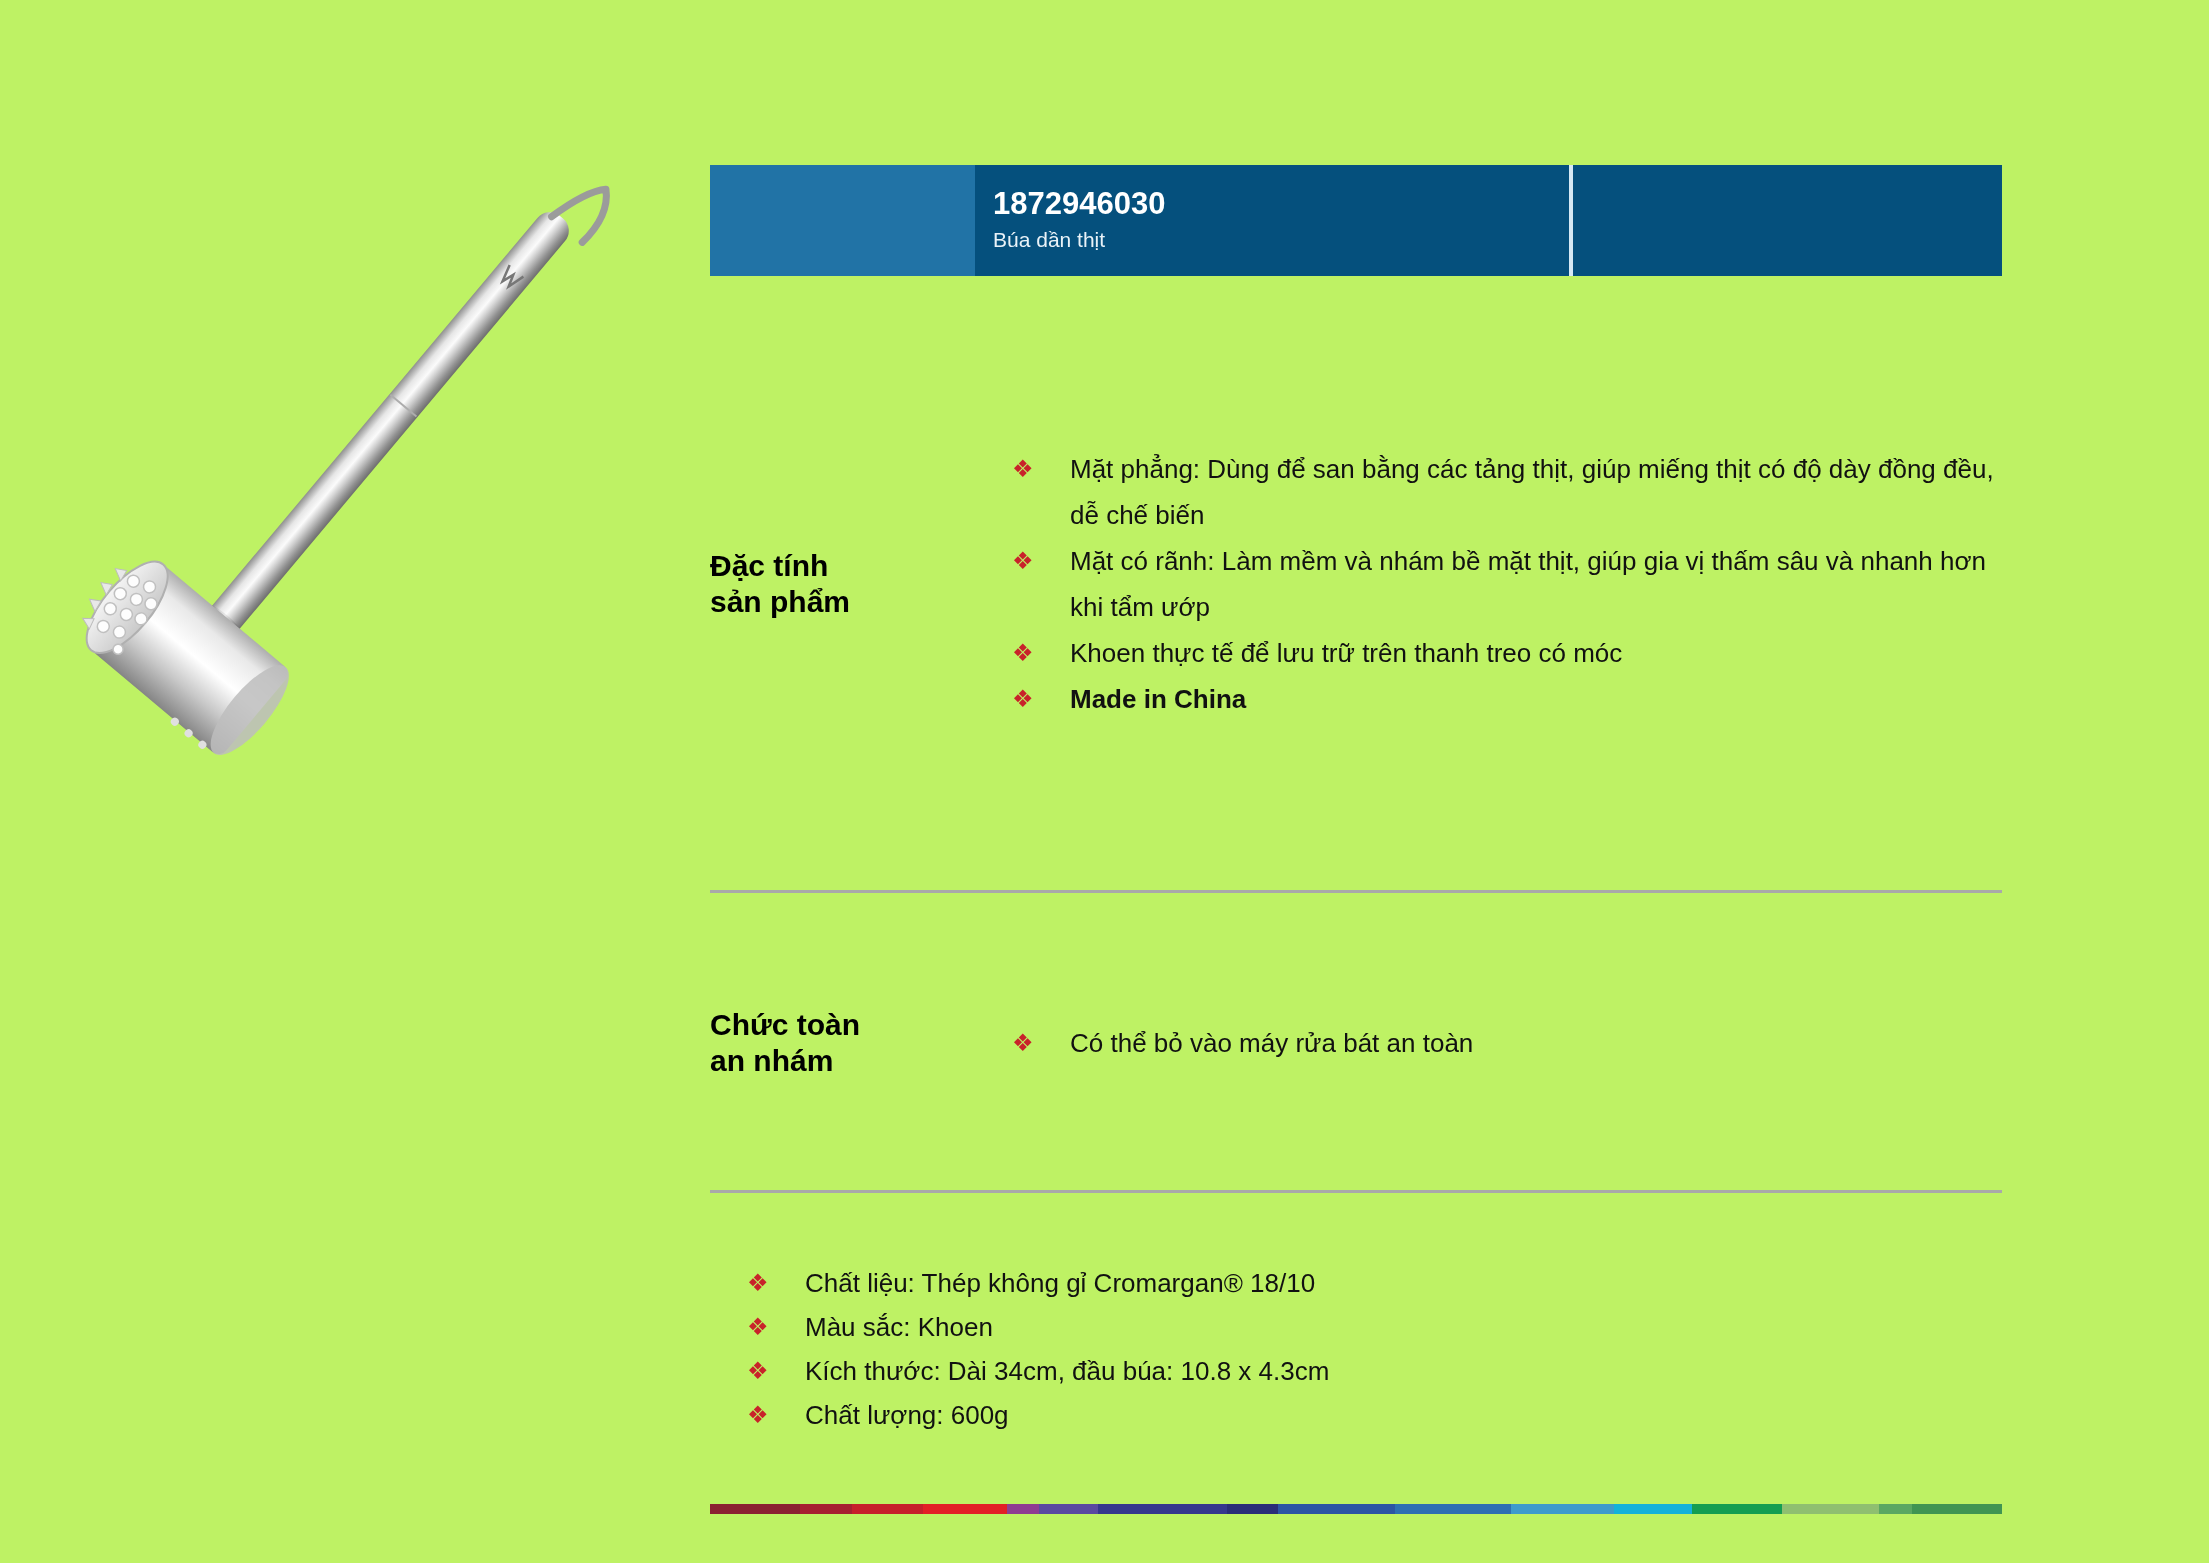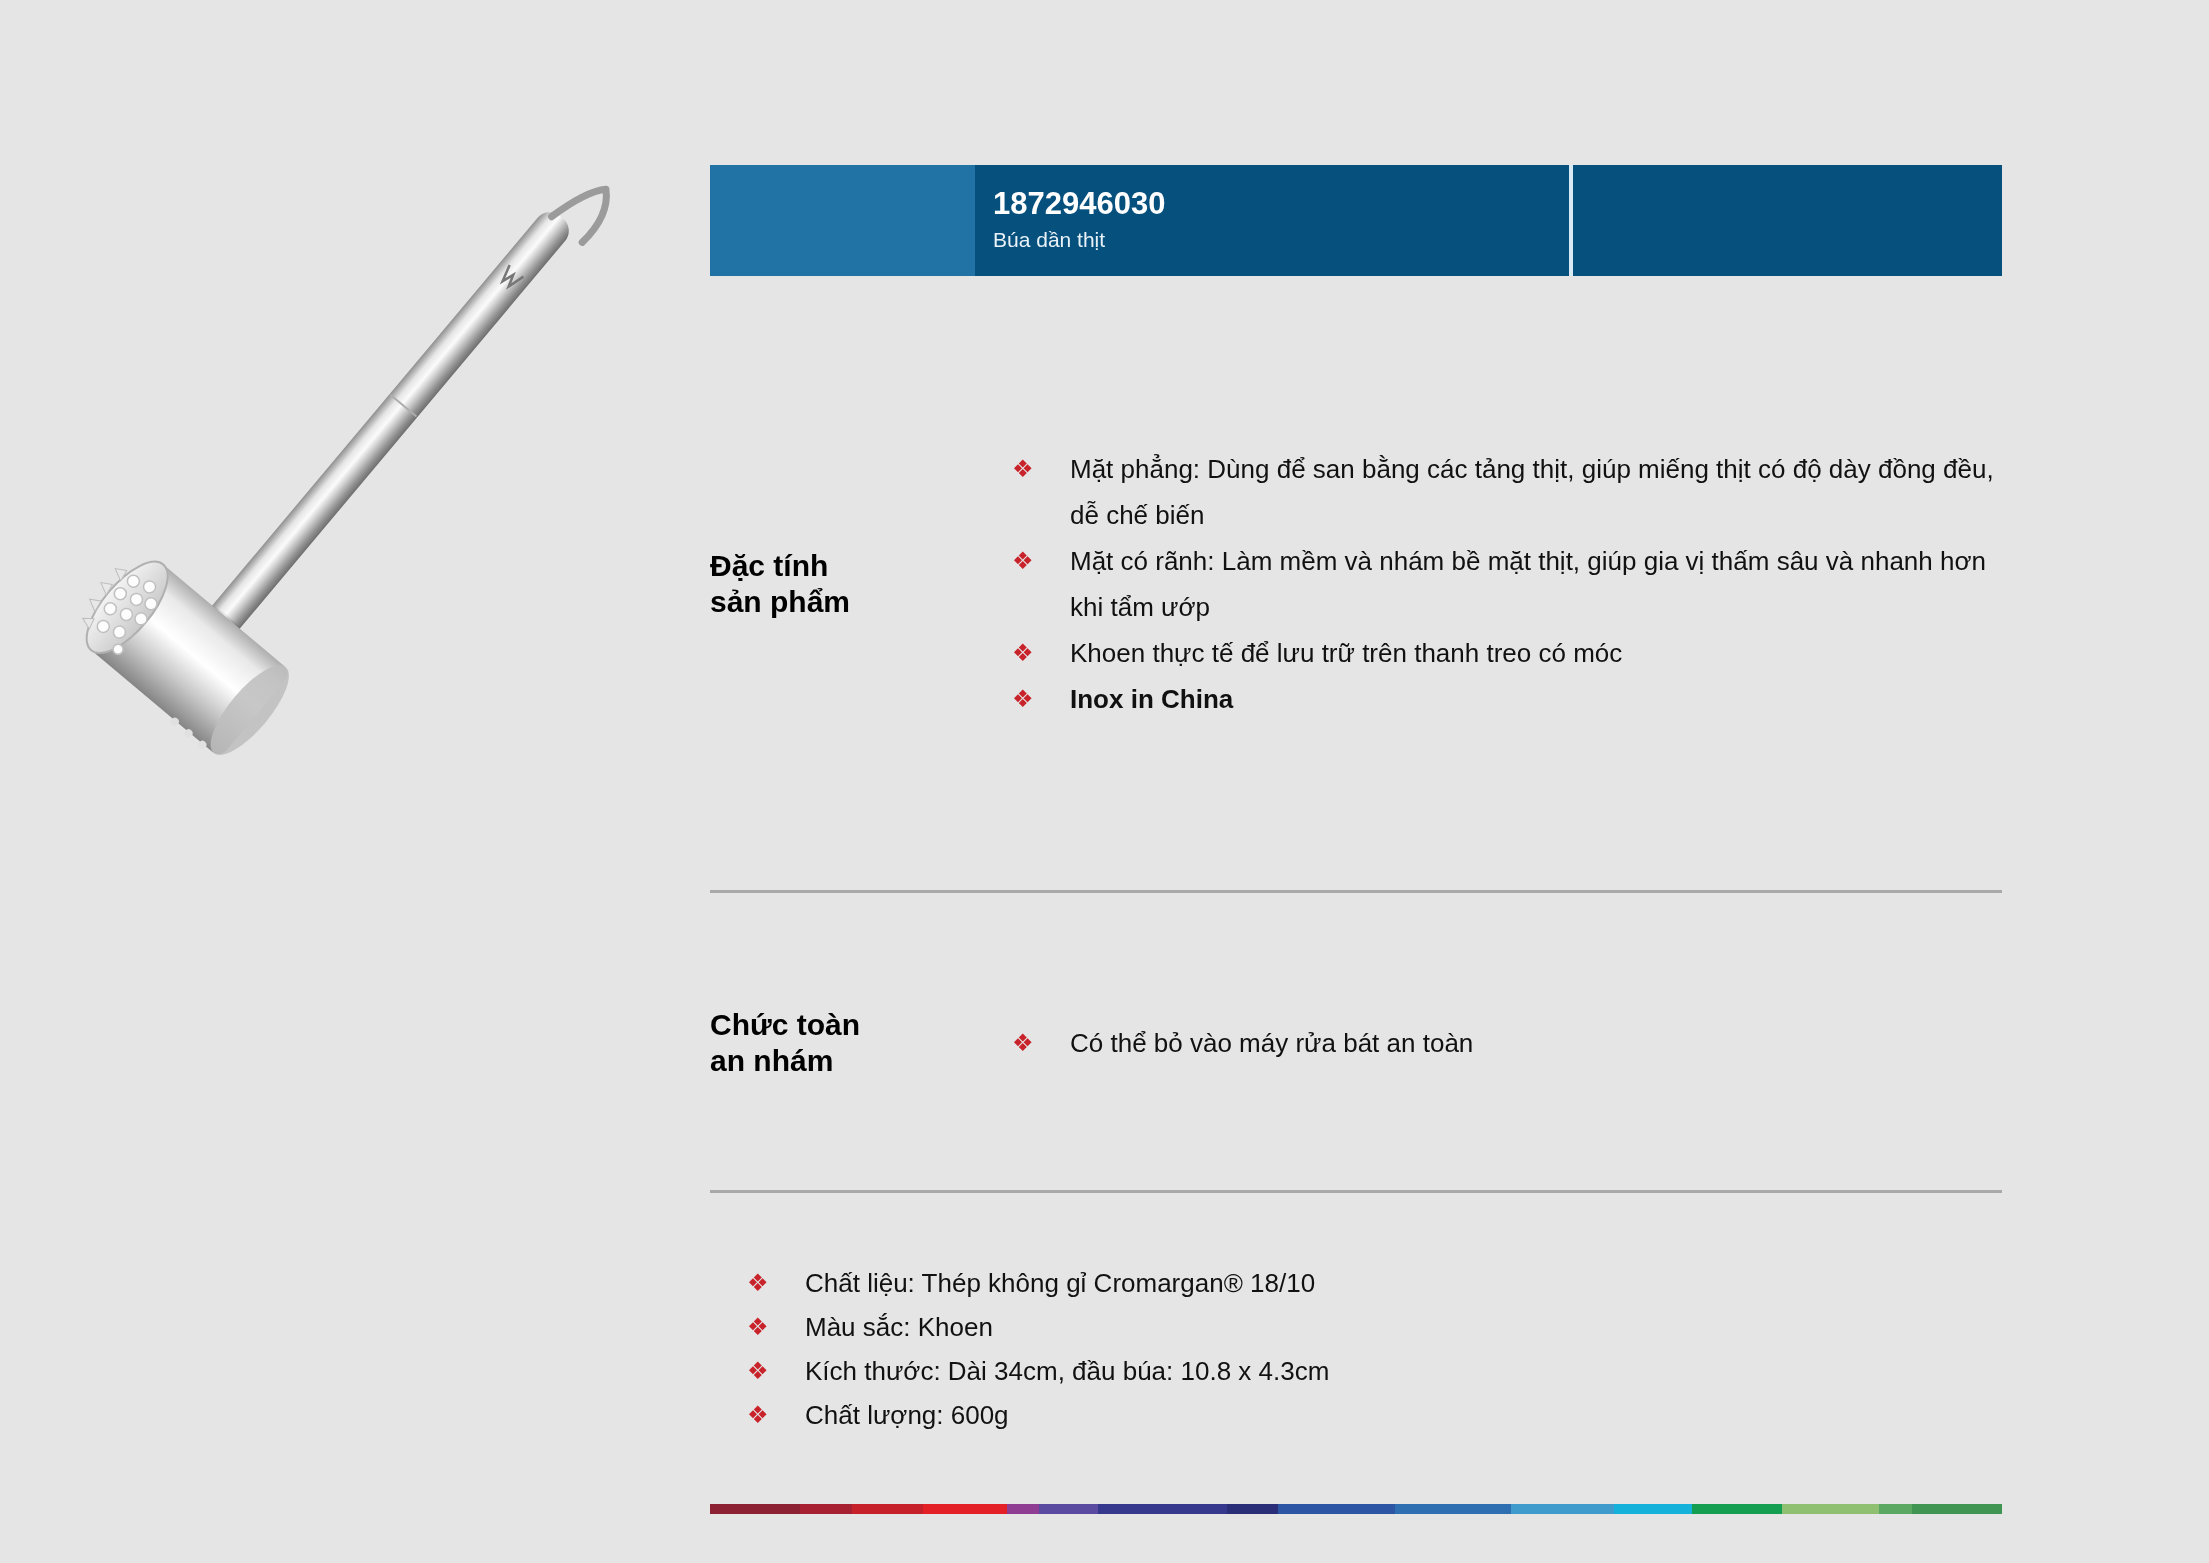--- a/index.html
+++ b/index.html
@@ -1,17 +1,17 @@
 <!DOCTYPE html>
 <html style="--header_light_blue: #2173A6; --header_dark_blue: #05507D; --header_divider: #D6E9F5; --header_text: #FFFFFF; --header_name_text: #E9F2F8; --bullet_red: #C8232A; --divider_gray: #A9A9A9; --body_text: #111111; --label_text: #000000;"><head>
 <meta charset="utf-8">
 <style>
   html,body{margin:0;padding:0;background:#fff;}
   .page{
-    position:relative;width:2209px;height:1563px;background:#e5e5e5;overflow:hidden;
+    position:relative;width:2209px;height:1563px;background:#bef264;overflow:hidden;
     font-family:"Liberation Sans",sans-serif;color:var(--body_text,#111);
   }
   
   .photo{position:absolute;left:60px;top:130px;width:560px;height:700px;}
   
   .topbar{position:absolute;left:710px;top:165px;width:1292px;height:111px;display:flex;}
   .topbar-light{width:265px;height:100%;background:var(--header_light_blue);}
   .topbar-main{
     width:594px;height:100%;background:var(--header_dark_blue);
     display:flex;flex-direction:column;justify-content:center;padding-left:18px;box-sizing:border-box;
@@ -126,21 +126,21 @@
         <li class="bullet-item">
           <span class="diamond">❖</span>
           <span class="btext">Mặt có rãnh: Làm mềm và nhám bề mặt thịt, giúp gia vị thấm sâu và nhanh hơn khi tẩm ướp</span>
         </li>
         <li class="bullet-item">
           <span class="diamond">❖</span>
           <span class="btext">Khoen thực tế để lưu trữ trên thanh treo có móc</span>
         </li>
         <li class="bullet-item">
           <span class="diamond">❖</span>
-          <span class="btext bold">Inox in China</span>
+          <span class="btext bold">Made in China</span>
         </li>
       </ul>
   </section>
 
   <div class="divider" id="divider-1"></div>
 
   <section class="section" id="section-safety" style="top:1007px;">
     <div class="sec-label">
       <div>Chức toàn</div>
       <div>an nhám</div>

